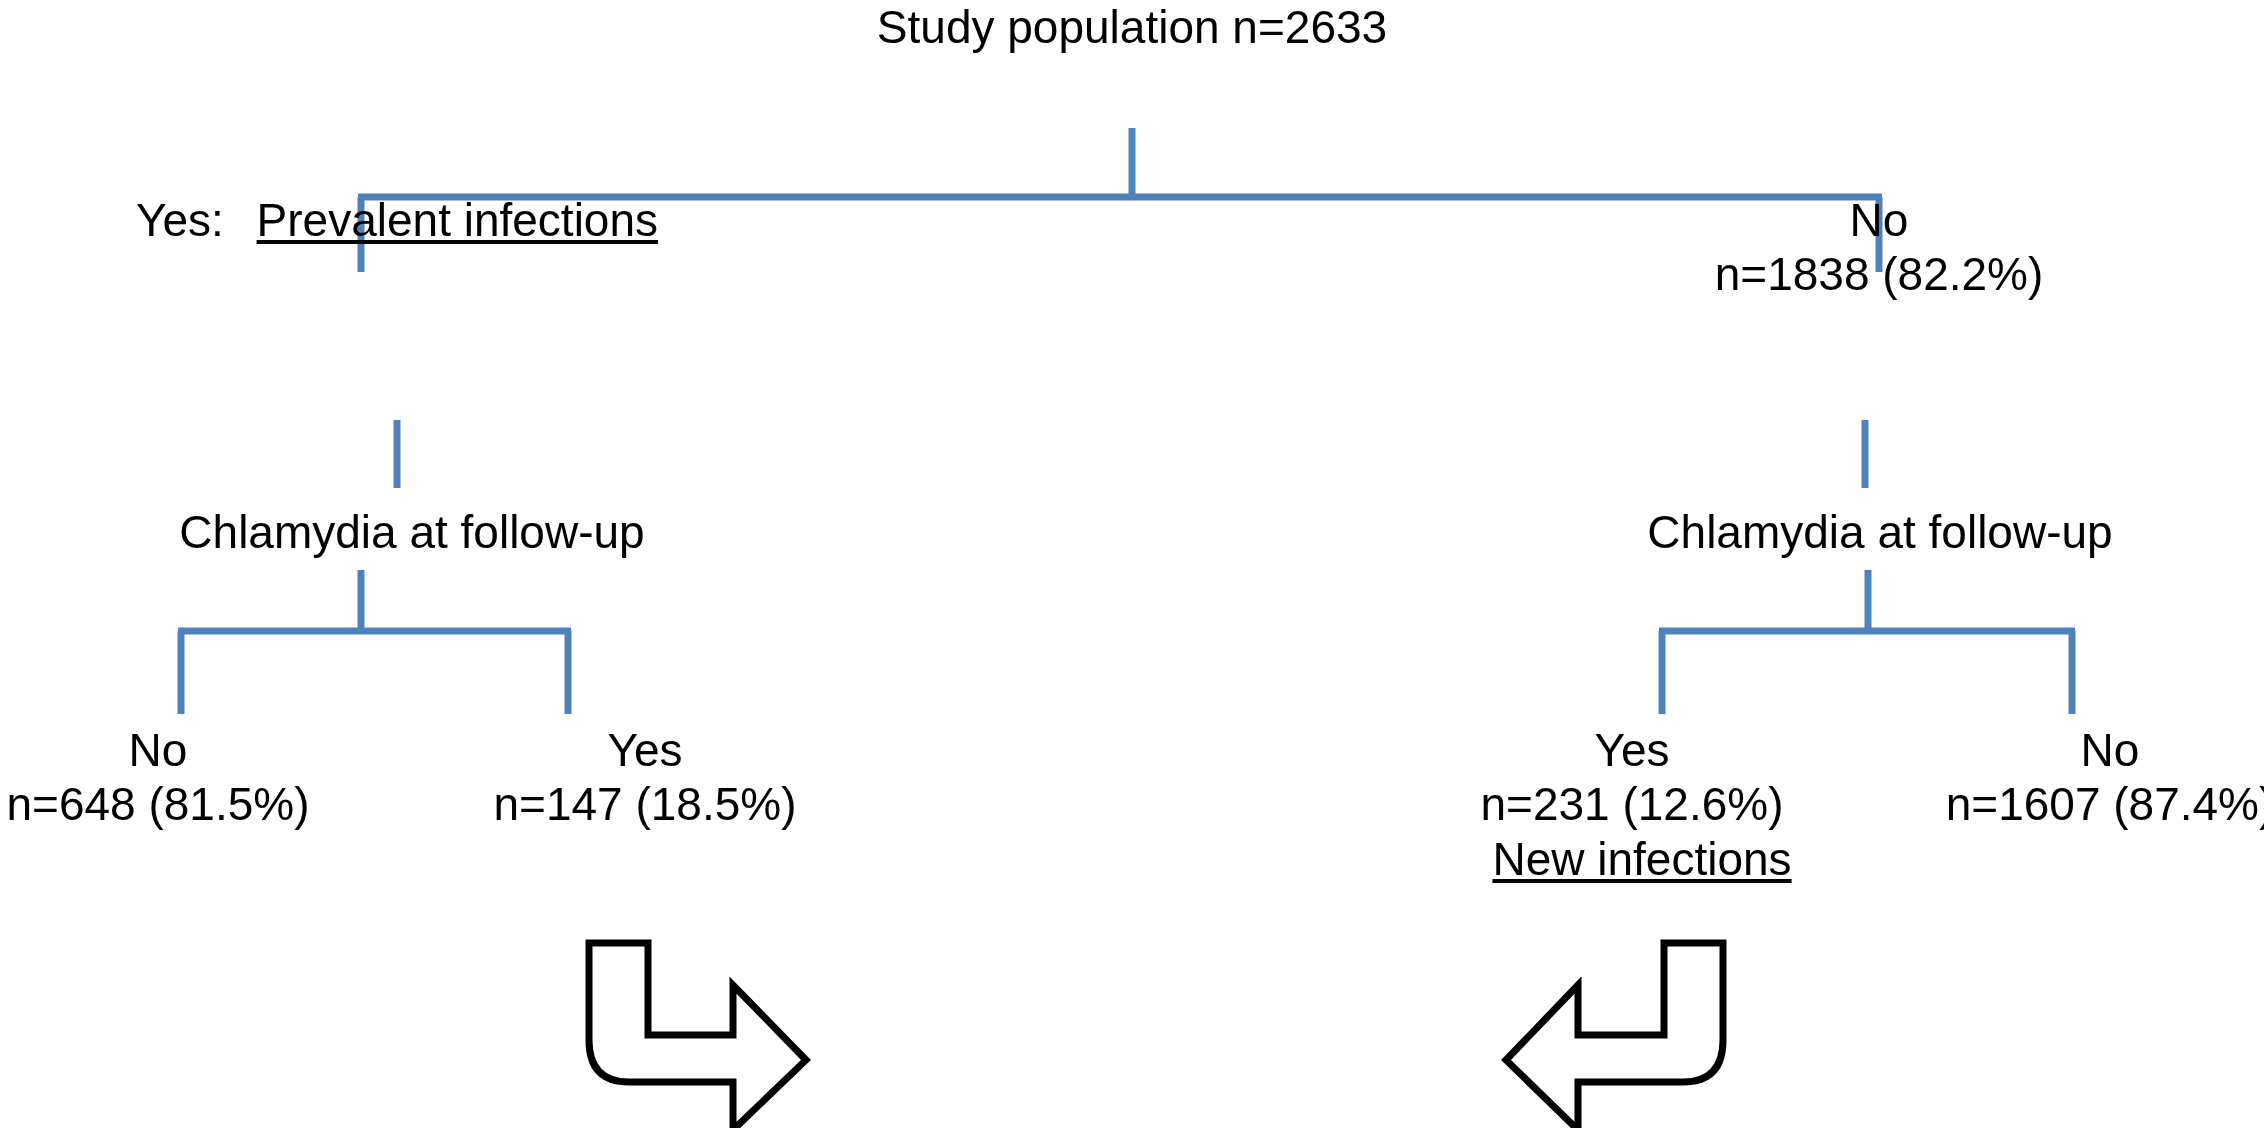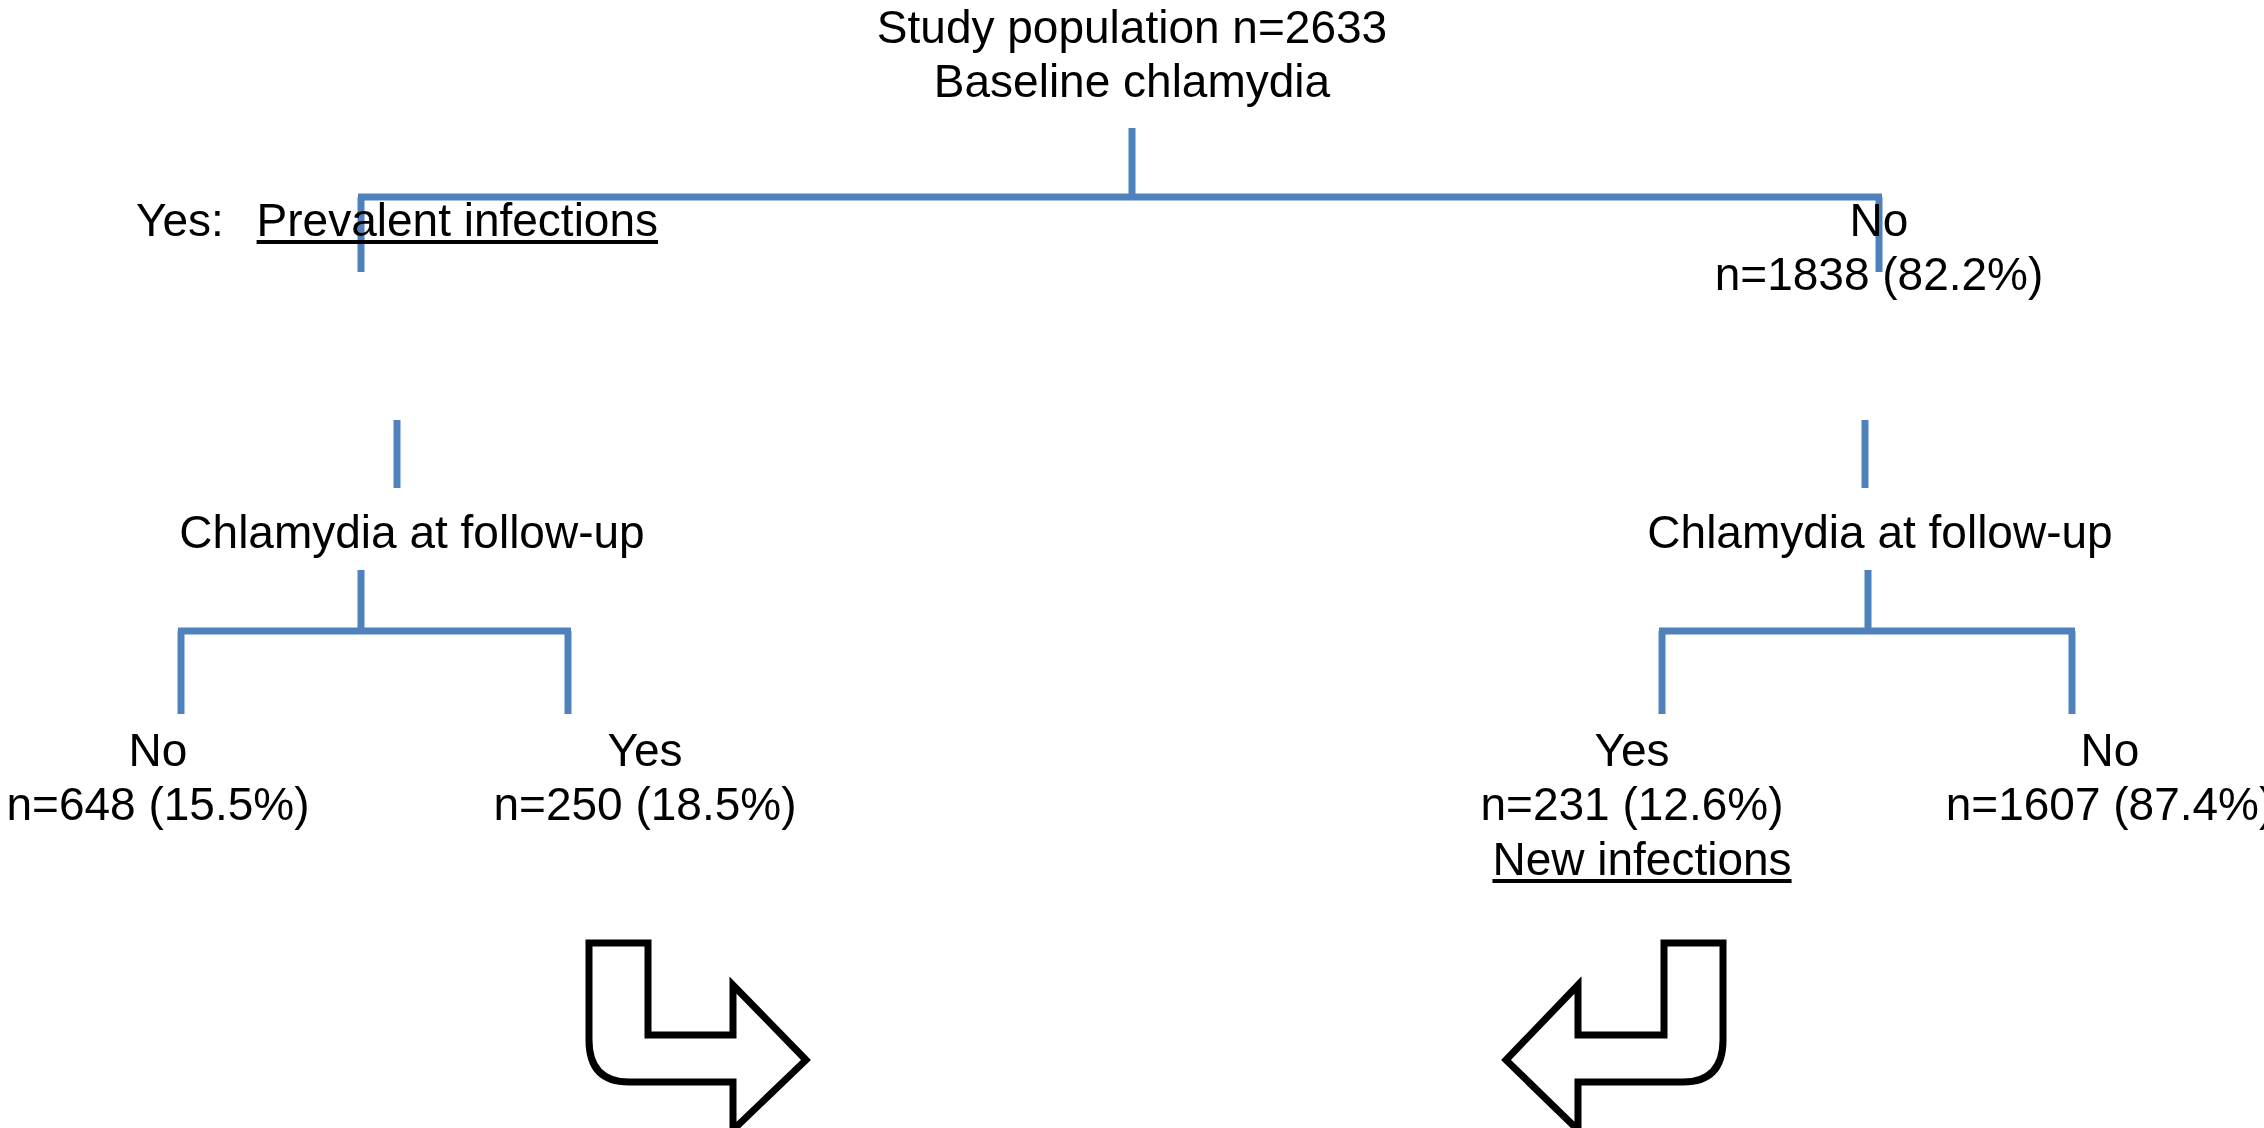--- a/index.html
+++ b/index.html
@@ -88,46 +88,45 @@
              L 1506 1060
              L 1578 1130
              L 1578 1082
              L 1683 1082
              Q 1723 1082 1723 1040
              Z"></path>
   </svg>
 
   <div class="lbl ctr" style="left:1132px; top:0px;text-align:center;">
     <div>Study population n=2633</div>
-    <div>Baseline chlamydia</div>
   </div>
 
   <div class="lbl ctr" style="left:397px; top:193px;">
     <div>
       <span>Yes:</span><span>&nbsp;</span><span class="u">Prevalent infections</span>
     </div>
   </div>
 
   <div class="lbl ctr" style="left:1879px; top:193px;">
     <div>No</div>
     <div>n=1838 (82.2%)</div>
   </div>
 
   <div class="lbl ctr" style="left:412px; top:505px;">Chlamydia at follow-up</div>
 
   <div class="lbl ctr" style="left:1880px; top:505px;">Chlamydia at follow-up</div>
 
   <div class="lbl ctr" style="left:158px; top:723px;">
     <div>No</div>
-    <div>n=648 (15.5%)</div>
+    <div>n=648 (81.5%)</div>
   </div>
 
   <div class="lbl ctr" style="left:645px; top:723px;">
     <div>Yes</div>
-    <div>n=250 (18.5%)</div>
+    <div>n=147 (18.5%)</div>
   </div>
 
   <div class="lbl ctr" style="left:1632px; top:723px;">
     <div>Yes</div>
     <div>n=231 (12.6%)</div>
     <div class="u">New infections</div>
   </div>
 
   <div class="lbl ctr" style="left:2110px; top:723px;">
     <div>No</div>

